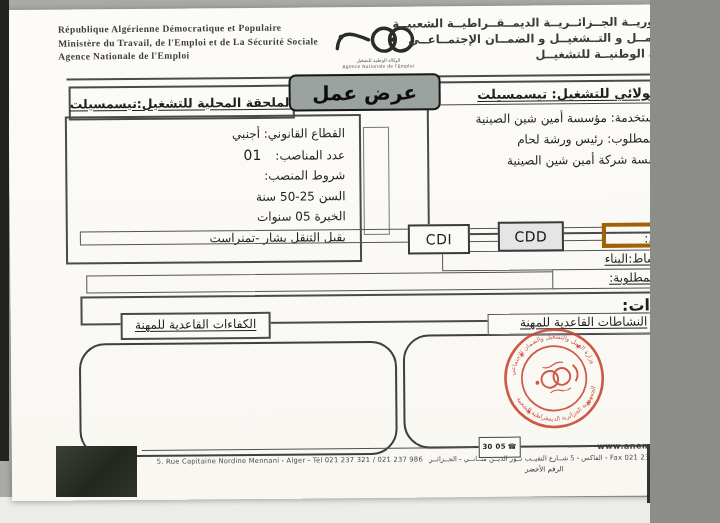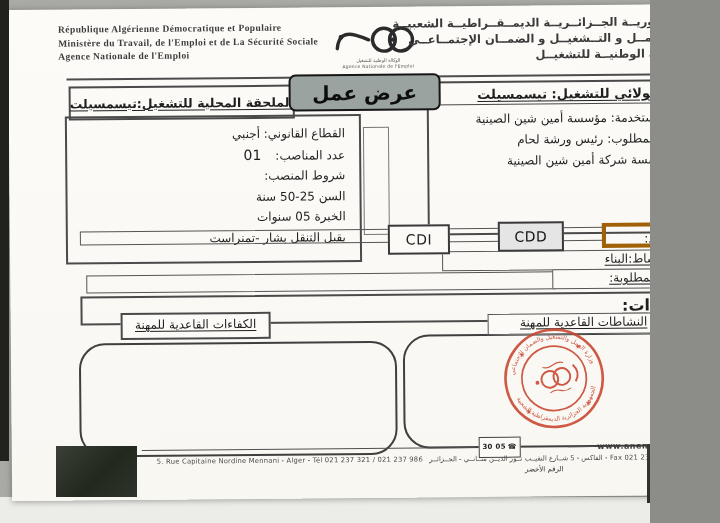--- a/index.html
+++ b/index.html
@@ -38,21 +38,21 @@
   .legal-box{position:absolute;left:66px;top:114px;width:296px;height:148px;border:2px solid #4a4a4a;
              direction:rtl;padding:7px 14px;box-sizing:border-box;font-size:12px;line-height:20.5px;text-align:right;}
   .num-val{font-size:14px;margin-right:14px;}
   .posrow{display:flex;align-items:baseline;}
   .thin-col{position:absolute;left:364px;top:127px;width:24px;height:106px;border:1.5px solid #777;}
 
   
   .contract-bar{position:absolute;left:80px;top:229px;width:524px;height:12px;border:1.5px solid #555;}
   .opt-box{position:absolute;height:26px;display:flex;align-items:center;justify-content:center;
            font-size:14px;letter-spacing:.5px;border:2px solid #3a3a3a;z-index:3;}
-  .cdi{left:388px;top:225px;width:58px;background:#fbfaf7;color:#222;}
+  .cdi{left:408px;top:225px;width:58px;background:#fbfaf7;color:#222;}
   .cdd{left:498px;top:223px;width:62px;background:#e5e5e5;color:#111;}
   .contract-label{position:absolute;left:602px;top:225px;width:106px;height:25px;border:4px solid #a16207;
                   direction:rtl;font-size:12.5px;line-height:24px;padding-right:8px;box-sizing:border-box;z-index:3;}
 
   .activity-box{position:absolute;left:442px;top:252px;width:266px;height:20px;border:1.5px solid #555;
                 direction:rtl;font-size:12px;line-height:17px;padding-right:8px;box-sizing:border-box;}
   .cert-box{position:absolute;left:552px;top:271px;width:156px;height:20px;border:1.5px solid #555;
             direction:rtl;font-size:12px;line-height:17px;padding-right:8px;box-sizing:border-box;z-index:2;background:#fbfaf7;}
   .cert-bar{position:absolute;left:86px;top:273px;width:468px;height:16px;border:1.5px solid #555;}
 

